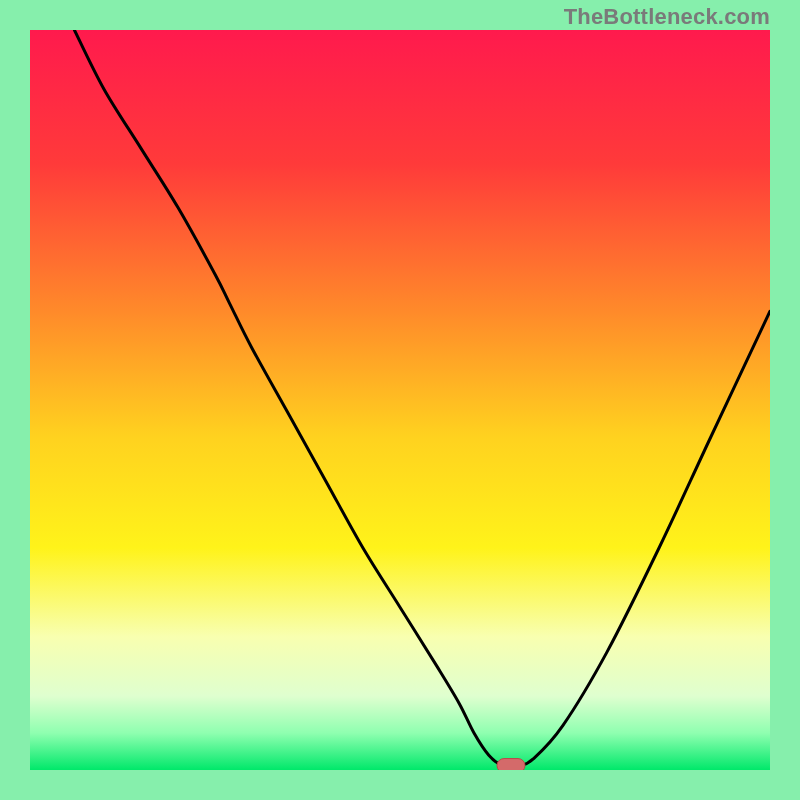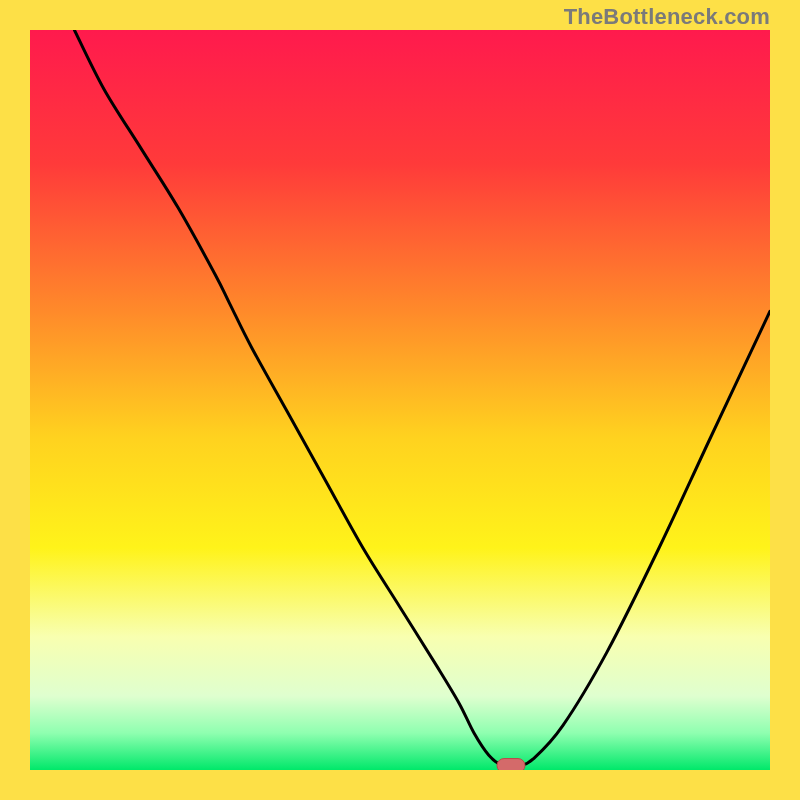--- a/index.html
+++ b/index.html
@@ -7,21 +7,21 @@
     padding: 0;
     width: 800px;
     height: 800px;
     background: #000;
     overflow: hidden;
   }
   .frame {
     position: relative;
     width: 800px;
     height: 800px;
-    background: #fde047;
+    background: #86efac;
   }
   .plot {
     position: absolute;
     left: 30px;
     top: 30px;
     width: 740px;
     height: 740px;
     overflow: hidden;
   }
   .watermark {

